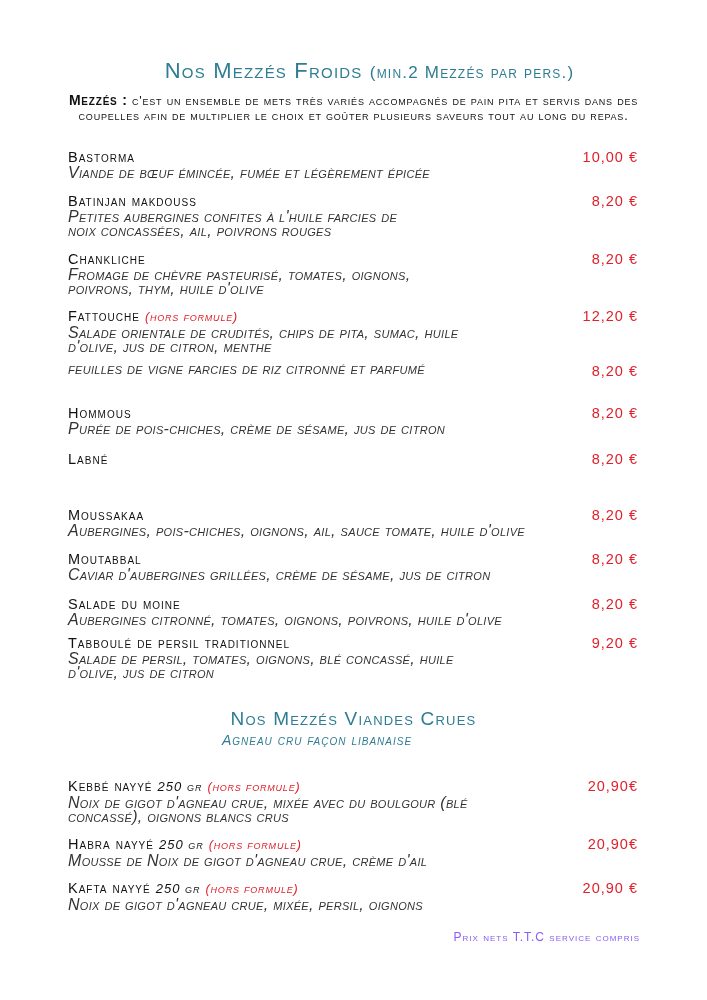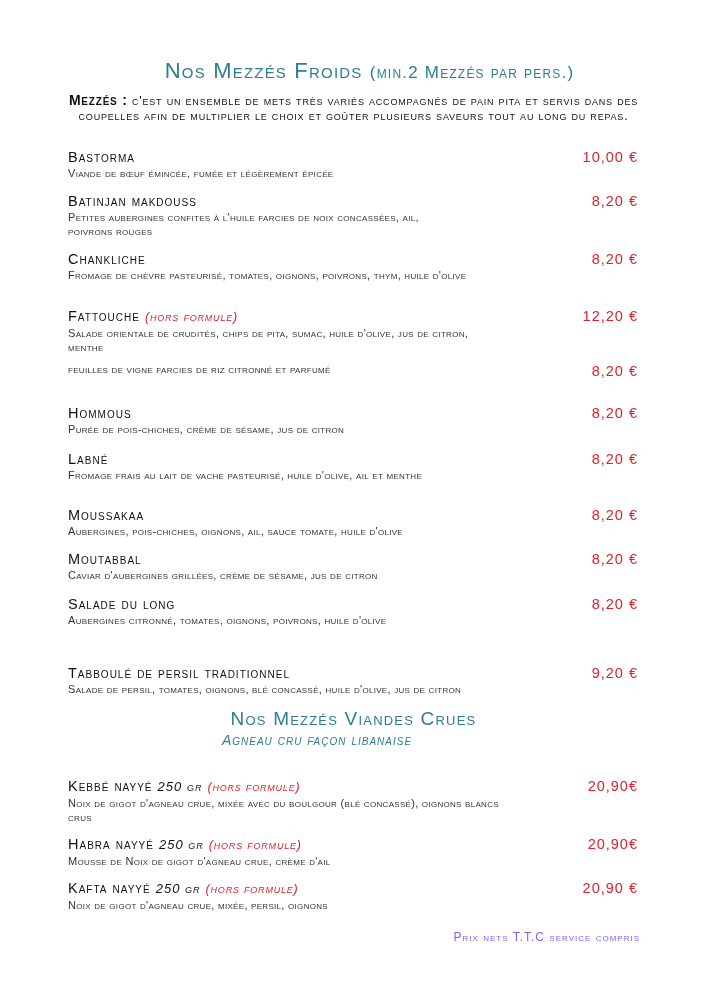--- a/index.html
+++ b/index.html
@@ -12,21 +12,21 @@
   .title1 { top: 58px; font-size: 22px; padding-left: 16px; }
   .title1 .sub { font-size: 17px; }
   .intro { position: absolute; left: 60px; width: 587px; top: 93px; text-align: center;
            font-variant: small-caps; font-size: 12.5px; line-height: 15px; letter-spacing: 0.8px; color: #111; }
   .intro b { font-weight: bold; font-size: 14px; }
 
   .item { position: absolute; left: 68px; width: 570px; }
   .item .name { font-variant: small-caps; font-size: 14.5px; letter-spacing: 1px; color: #111; line-height: 18px; }
   .item .name .w { font-style: italic; font-size: 13px; }
   .item .name .hf { color: #e0202a; font-style: italic; font-size: 12.5px; letter-spacing: 0.8px; }
-  .item .desc { font-variant: small-caps; font-size: 11px; letter-spacing: 0.3px;
+  .item .desc { font-variant: small-caps; font-style: italic; font-size: 16px; letter-spacing: 0.3px;
                 color: #333; line-height: 14px; width: 440px; }
   .item .price { position: absolute; right: 0; top: 0; color: #e0202a; font-size: 14.5px;
                  letter-spacing: 1px; line-height: 18px; }
 
   .title2 { top: 708px; font-size: 19px; }
   .subtitle2 { position: absolute; left: 0; width: 634px; top: 732px; text-align: center;
                color: #2e7d93; font-style: italic; font-variant: small-caps; font-size: 14px; letter-spacing: 1px; }
 
   .footer { position: absolute; right: 67px; top: 930px; font-variant: small-caps;
             font-size: 12px; letter-spacing: 1px; color: #8b5cf6; }
@@ -72,39 +72,38 @@
     <div class="desc">feuilles de vigne farcies de riz citronné et parfumé</div>
     <div class="price">8,20 €</div>
   </div>
   <div class="item" style="top:404px">
     <div class="name">Hommous</div>
     <div class="desc">Purée de pois-chiches, crème de sésame, jus de citron</div>
     <div class="price">8,20 €</div>
   </div>
   <div class="item" style="top:450px">
     <div class="name">Labné</div>
-    <div class="desc" style="width:380px">Fromage frais au lait de vache pasteurisé, huile d'olive, ail et menthe</div>
     <div class="price">8,20 €</div>
   </div>
   <div class="item" style="top:506px">
     <div class="name">Moussakaa</div>
     <div class="desc" style="width:480px">Aubergines, pois-chiches, oignons, ail, sauce tomate, huile d'olive</div>
     <div class="price">8,20 €</div>
   </div>
   <div class="item" style="top:550px">
     <div class="name">Moutabbal</div>
     <div class="desc" style="width:480px">Caviar d'aubergines grillées, crème de sésame, jus de citron</div>
     <div class="price">8,20 €</div>
   </div>
   <div class="item" style="top:595px">
-    <div class="name">Salade du long</div>
+    <div class="name">Salade du moine</div>
     <div class="desc" style="width:480px">Aubergines citronné, tomates, oignons, poivrons, huile d'olive</div>
     <div class="price">8,20 €</div>
   </div>
-  <div class="item" style="top:664px">
+  <div class="item" style="top:634px">
     <div class="name">Tabboulé de persil traditionnel</div>
     <div class="desc" style="width:420px">Salade de persil, tomates, oignons, blé concassé, huile d'olive, jus de citron</div>
     <div class="price">9,20 €</div>
   </div>
 
   <div class="sec-title title2">Nos Mezzés Viandes Crues</div>
   <div class="subtitle2">Agneau cru façon libanaise</div>
 
   <div class="item" style="top:777px">
     <div class="name">

